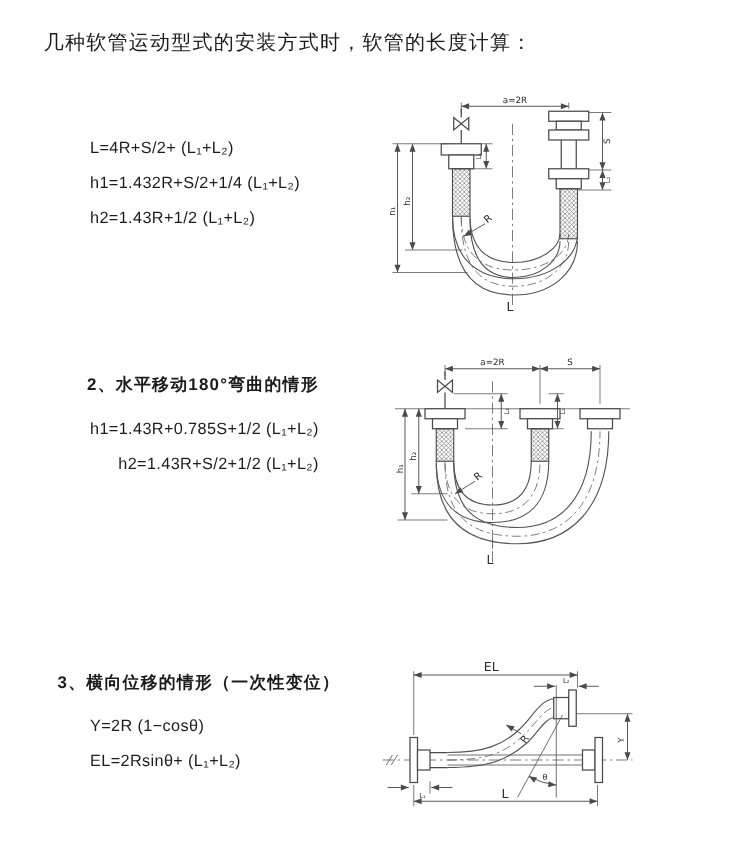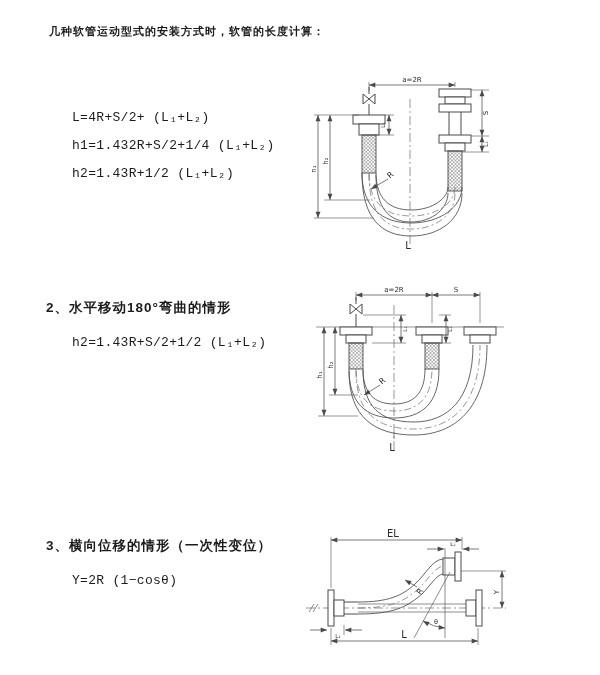--- a/index.html
+++ b/index.html
@@ -2,26 +2,26 @@
 <html><head>
 <meta charset="utf-8">
 <style>
   html,body{margin:0;padding:0;}
   body{
     width:600px;height:675px;position:relative;background:#ffffff;
     font-family:"Liberation Sans","DejaVu Sans",sans-serif;
     color:#1c1c1c;overflow:hidden;
   }
   .page-title{
-    position:absolute;left:49px;top:24px;
-    font-size:11px;font-weight:700;letter-spacing:1px;white-space:nowrap;
+    position:absolute;left:35px;top:24px;
+    font-size:16px;font-weight:400;letter-spacing:1px;white-space:nowrap;
   }
   .section{position:absolute;left:46px;white-space:nowrap;}
   .section .heading{font-size:13.5px;font-weight:700;letter-spacing:1px;height:30px;}
-  .section .formula{font-size:13px;font-weight:400;margin-left:26px;line-height:28px;letter-spacing:0.3px;font-family:Liberation Mono, monospace;}
+  .section .formula{font-size:13px;font-weight:400;margin-left:26px;line-height:28px;letter-spacing:0.3px;}
   .fig{position:absolute;}
   
   .ln{stroke:#4a4a4a;stroke-width:1;fill:none;}
   .arc{stroke:#555;stroke-width:0.9;fill:none;}
   .dim{stroke:#4f4f4f;stroke-width:0.75;fill:none;}
   .ext{stroke:#5c5c5c;stroke-width:0.65;fill:none;}
   .thin{stroke:#5c5c5c;stroke-width:0.7;fill:none;}
   .cl{stroke:#6a6a6a;stroke-width:0.7;fill:none;stroke-dasharray:9 3 2 3;}
   .dashc{stroke:#6a6a6a;stroke-width:0.7;fill:none;stroke-dasharray:7 3 2 3;}
   .fit{fill:#ffffff;stroke:#4a4a4a;stroke-width:1;}
@@ -34,28 +34,30 @@
 <body>
 
 <div class="page-title">几种软管运动型式的安装方式时，软管的长度计算：</div>
 
 <div class="section" style="top:104px;">
   <div class="formula">L=4R+S/2+ (L₁+L₂)</div>
   <div class="formula">h1=1.432R+S/2+1/4 (L₁+L₂)</div>
   <div class="formula">h2=1.43R+1/2 (L₁+L₂)</div>
 </div>
 
-<div class="section" style="top:299px;">
+<div class="section" style="top:299px;text-align:right;">
   <div class="heading">2、水平移动180°弯曲的情形</div>
+  <div class="formula">h1=1.43R+0.785S+1/2 (L₁+L₂)</div>
   <div class="formula">h2=1.43R+S/2+1/2 (L₁+L₂)</div>
 </div>
 
 <div class="section" style="top:518px;margin-top:19px;">
   <div class="heading">3、横向位移的情形（一次性变位）</div>
   <div class="formula">Y=2R (1−cosθ)</div>
+  <div class="formula">EL=2Rsinθ+ (L₁+L₂)</div>
 </div>
 
 <div class="fig" style="left:312px;top:73px;width:280px;height:185px;">
 <svg width="280" height="185" viewBox="0 0 280 185">
   <defs>
     <marker id="ar1" viewBox="0 0 10 10" refX="9" refY="5" markerWidth="9" markerHeight="7" markerUnits="userSpaceOnUse" orient="auto-start-reverse">
       <path d="M0,1.5 L9,5 L0,8.5 Z" fill="#4a4a4a"></path>
     </marker>
     <pattern id="br1" width="3.5" height="3.5" patternUnits="userSpaceOnUse">
       <path d="M0,0 L3.5,3.5 M3.5,0 L0,3.5" stroke="#6f6f6f" stroke-width="0.5"></path>

